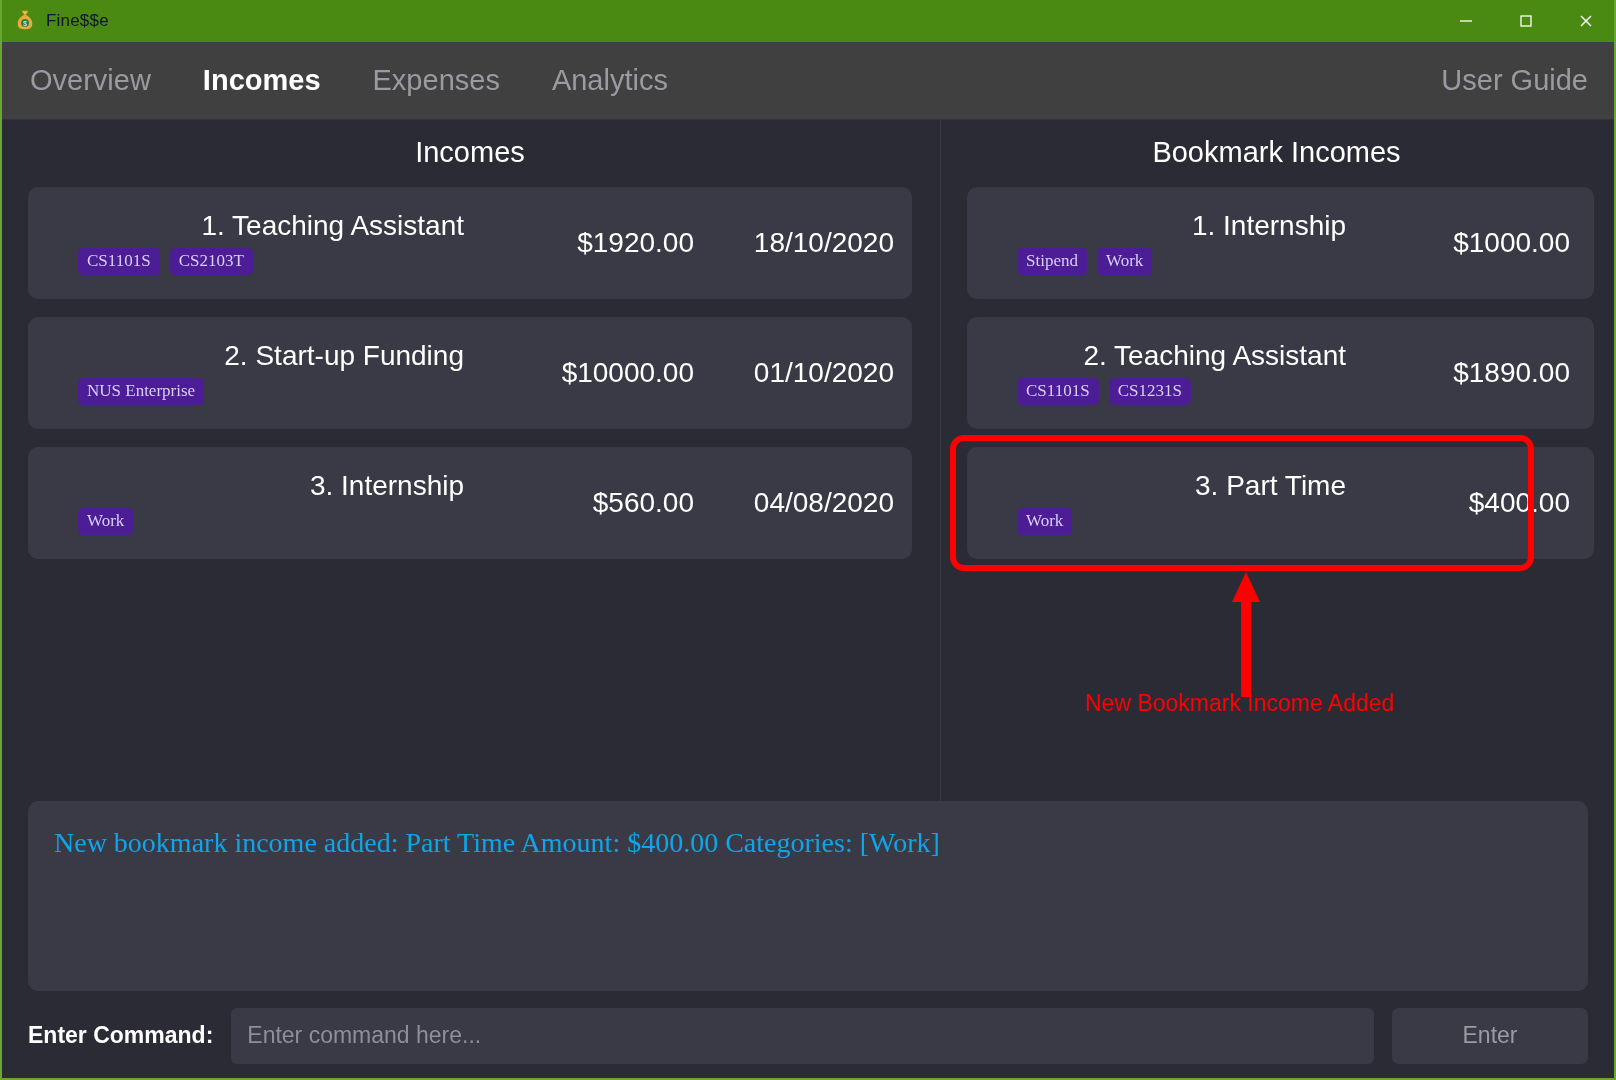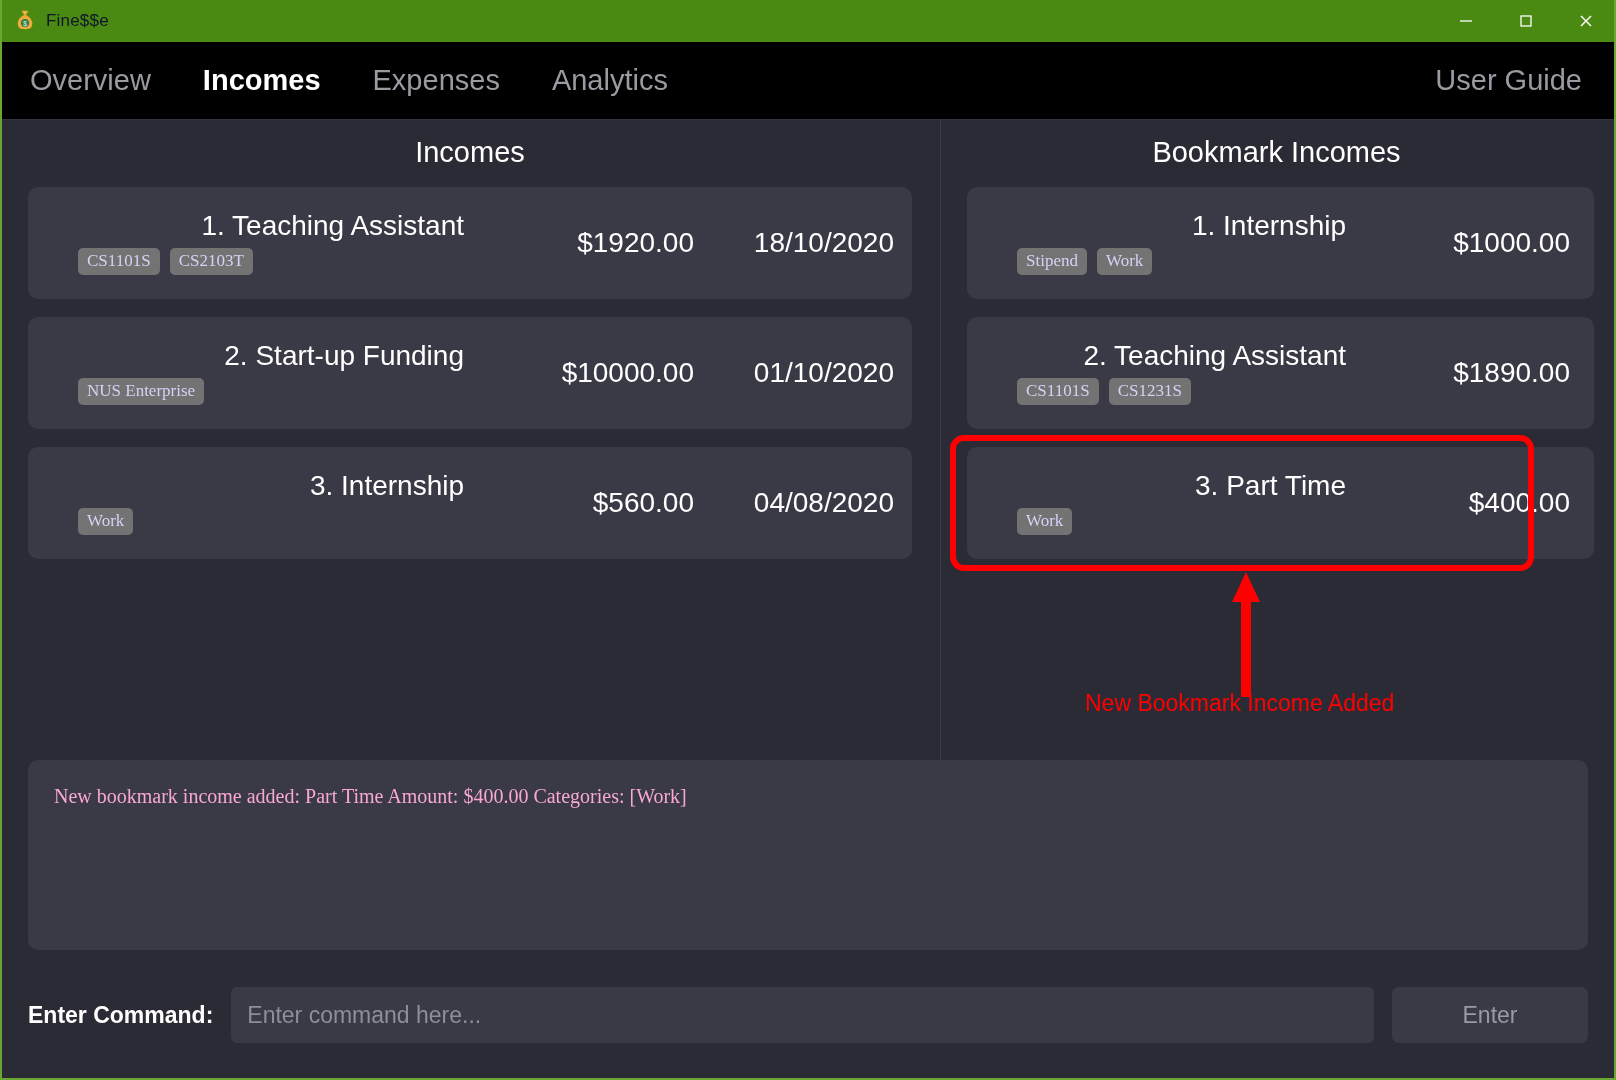--- a/index.html
+++ b/index.html
@@ -50,24 +50,24 @@
     width: 60px; height: 42px;
     display: flex; align-items: center; justify-content: center;
     color: #ffffff;
   }
   .win-btn svg { display: block; }
 
   
   .navbar {
     height: 78px;
     flex: 0 0 78px;
-    background: #000000;
+    background: #404040;
     display: flex;
     align-items: center;
-    padding: 0 26px 0 26px;
+    padding: 0 20px 0 26px;
     border-bottom: 1px solid #33333f;
   }
   .nav-item {
     color: #9a9aa3;
     font-size: 29px;
     margin-right: 44px;
     padding: 2px 4px;
     white-space: nowrap;
   }
   .nav-item.active {
@@ -137,21 +137,21 @@
     line-height: 1.05;
     white-space: nowrap;
   }
   .tag-row {
     display: flex;
     gap: 10px;
     margin-top: 8px;
     margin-left: 34px;
   }
   .tag {
-    background: #737373;
+    background: #4c1d95;
     color: #d8d0f5;
     font-family: "Liberation Serif", serif;
     font-size: 17px;
     border-radius: 5px;
     padding: 3px 9px 4px 9px;
     white-space: nowrap;
     line-height: 1.15;
   }
   .card-amount {
     color: #ffffff;
@@ -194,30 +194,30 @@
   .logpanel {
     flex: 0 0 auto;
     margin: 0 28px 0 28px;
     background: #3a3a46;
     border-radius: 10px;
     height: 190px;
     padding: 22px 26px;
     overflow: hidden;
   }
   .log-line {
-    color: #f9a8d4;
+    color: #0ea5e9;
     font-family: "Liberation Serif", serif;
-    font-size: 20px;
+    font-size: 28px;
     line-height: 1.4;
   }
 
   
   .cmdbar {
     flex: 0 0 auto;
-    height: 130px;
+    height: 89px;
     display: flex;
     align-items: center;
     padding: 0 28px;
     gap: 18px;
   }
   .cmd-label {
     color: #ffffff;
     font-size: 23px;
     font-weight: bold;
     white-space: nowrap;

